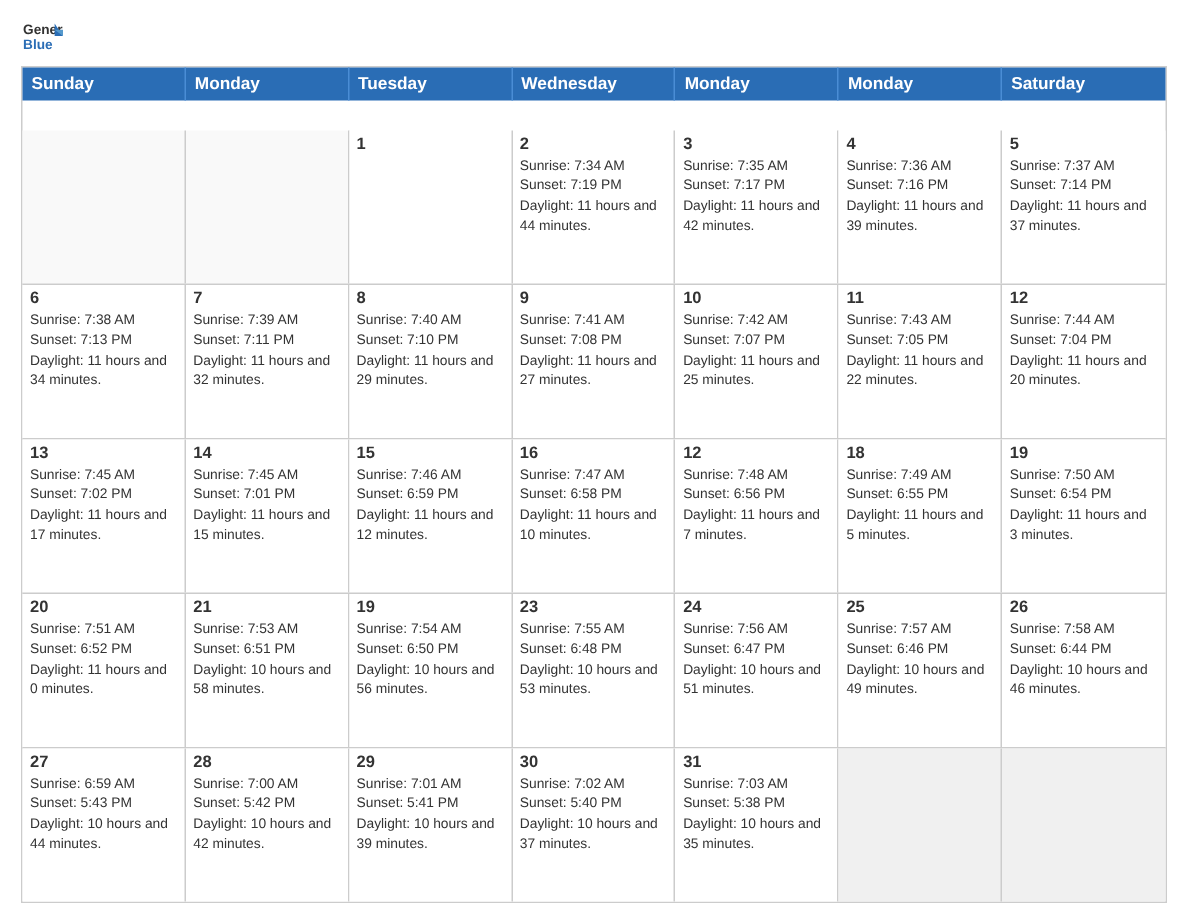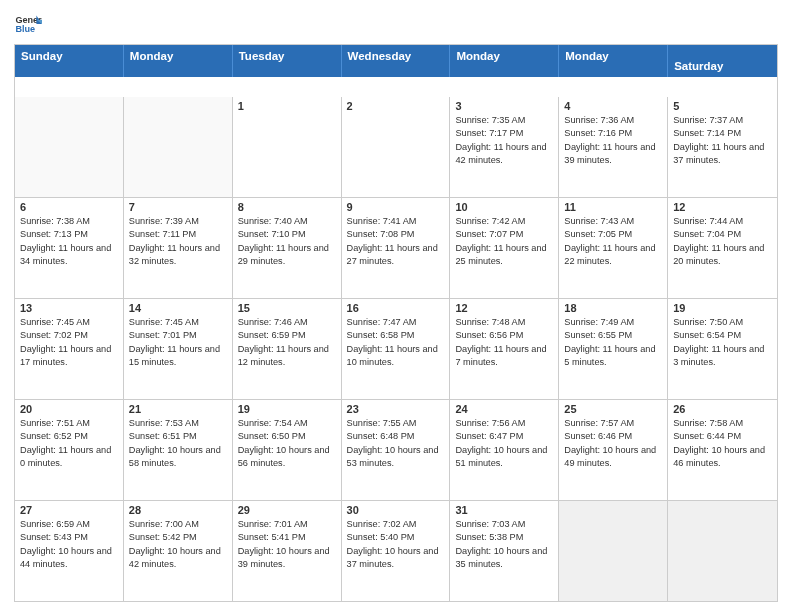--- a/index.html
+++ b/index.html
@@ -59,21 +59,21 @@
       background: #2a6db5;
     }
     .cal-header-cell {
       color: #fff;
       font-size: 11.5px;
       font-weight: bold;
       padding: 5px 6px;
       text-align: left;
       border-right: 1px solid #4a8dd5;
     }
-    .cal-header-cell:last-child { border-right: none; margin-top: 10px; }
+    .cal-header-cell:last-child { border-right: none; }
     .cal-body {
       flex: 1;
       display: flex;
       flex-direction: column;
     }
     .cal-row {
       display: grid;
       grid-template-columns: repeat(7, 1fr);
       flex: 1;
       border-top: 1px solid #ccc;
@@ -138,20 +138,21 @@
       </div>
     <div class="cal-body">
     <div class="cal-row">
           <div class="cal-cell empty"></div>
           <div class="cal-cell empty"></div>
           <div class="cal-cell">
             <span class="day-num">1</span>
           </div>
           <div class="cal-cell">
             <span class="day-num">2</span>
+            <div class="cell-info">Sunrise: 7:34 AM<br>Sunset: 7:19 PM<br>Daylight: 11 hours and 44 minutes.</div>
           </div>
           <div class="cal-cell">
             <span class="day-num">3</span>
             <div class="cell-info">Sunrise: 7:35 AM<br>Sunset: 7:17 PM<br>Daylight: 11 hours and 42 minutes.</div>
           </div>
           <div class="cal-cell">
             <span class="day-num">4</span>
             <div class="cell-info">Sunrise: 7:36 AM<br>Sunset: 7:16 PM<br>Daylight: 11 hours and 39 minutes.</div>
           </div>
           <div class="cal-cell">

